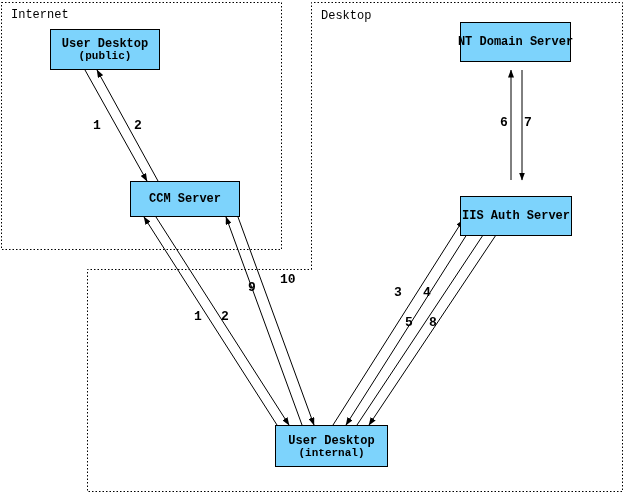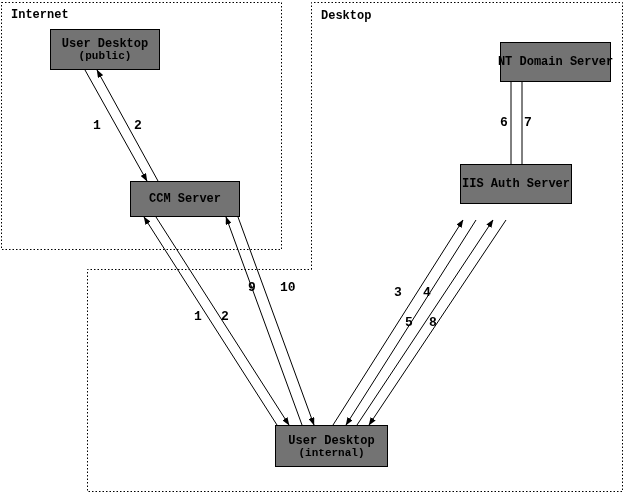--- a/index.html
+++ b/index.html
@@ -5,25 +5,25 @@
   html,body{margin:0;padding:0;background:#fff;}
   .canvas{
     position:relative;width:627px;height:497px;background:#ffffff;
     font-family:"Liberation Mono","DejaVu Sans Mono",monospace;
     color:#000;overflow:hidden;
   }
   .canvas svg{position:absolute;left:0;top:0;z-index:1;}
   .zone-border{fill:none;stroke:#000;stroke-width:1;stroke-dasharray:1.5 2;}
   .edge{stroke:#000;stroke-width:1;fill:none;}
   .zone-label{
-    position:absolute;z-index:3;font-size:12px;font-weight:bold;
+    position:absolute;z-index:3;font-size:12px;font-weight:normal;
     letter-spacing:0;white-space:nowrap;background:#fff;padding:0 1px;
   }
   .node{
-    position:absolute;z-index:2;background:#737373;border:1px solid #000;
+    position:absolute;z-index:2;background:#7dd3fc;border:1px solid #000;
     display:flex;flex-direction:column;align-items:center;justify-content:center;
     text-align:center;box-sizing:border-box;
   }
   .node-title{font-size:12px;font-weight:bold;line-height:14px;white-space:nowrap;}
   .node-sub{font-size:11px;font-weight:bold;line-height:11px;white-space:nowrap;}
   .edge-label{
     position:absolute;z-index:3;font-size:13px;font-weight:bold;line-height:13px;
     white-space:nowrap;
   }
 </style>
@@ -66,41 +66,41 @@
 
   <div class="node" style="left:50px;top:29px;width:110px;height:41px;">
     <div class="node-title">User Desktop</div>
     <div class="node-sub">(public)</div>
   </div>
 
   <div class="node" style="left:130px;top:181px;width:110px;height:36px;">
     <div class="node-title">CCM Server</div>
   </div>
 
-  <div class="node" style="left:460px;top:42px;width:111px;height:40px;margin-left:40px;">
+  <div class="node" style="left:460px;top:22px;width:111px;height:40px;">
     <div class="node-title">NT Domain Server</div>
   </div>
 
-  <div class="node" style="left:460px;top:164px;width:112px;height:40px;">
+  <div class="node" style="left:460px;top:196px;width:112px;height:40px;">
     <div class="node-title">IIS Auth Server</div>
   </div>
 
   <div class="node" style="left:275px;top:425px;width:113px;height:42px;">
     <div class="node-title">User Desktop</div>
     <div class="node-sub">(internal)</div>
   </div>
 
   <span class="edge-label" style="left:93px;top:119px;">1</span>
   <span class="edge-label" style="left:134px;top:119px;">2</span>
 
   <span class="edge-label" style="left:194px;top:310px;">1</span>
   <span class="edge-label" style="left:221px;top:310px;">2</span>
 
   <span class="edge-label" style="left:248px;top:281px;">9</span>
-  <span class="edge-label" style="left:280px;top:281px;">10</span>
+  <span class="edge-label" style="left:280px;top:273px;">10</span>
 
   <span class="edge-label" style="left:394px;top:286px;">3</span>
   <span class="edge-label" style="left:423px;top:286px;">4</span>
 
   <span class="edge-label" style="left:405px;top:316px;">5</span>
   <span class="edge-label" style="left:429px;top:316px;">8</span>
 
   <span class="edge-label" style="left:500px;top:116px;">6</span>
   <span class="edge-label" style="left:524px;top:116px;">7</span>
 

